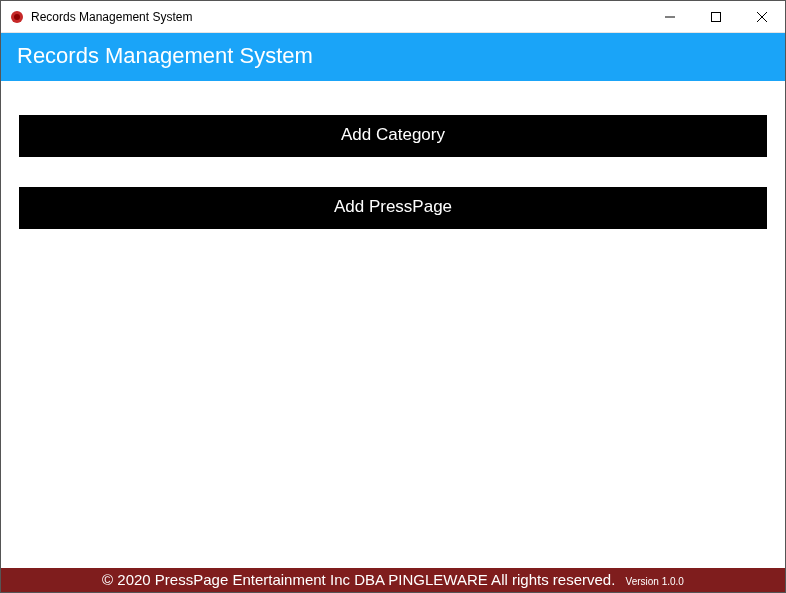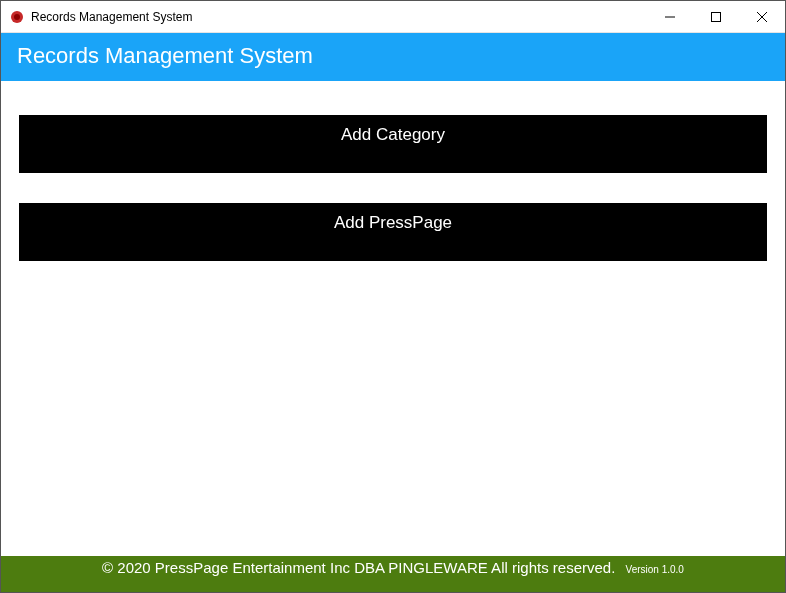--- a/index.html
+++ b/index.html
@@ -81,31 +81,31 @@
     .status-text {
       font-size: 17px;
       color: #222;
     }
     .big-button {
       width: 100%;
       background: #000;
       color: #fff;
       border: none;
       font-size: 17px;
-      padding: 10px 0 28px 0;
+      padding: 10px 0 12px 0;
       margin-bottom: 30px;
       cursor: pointer;
       font-family: inherit;
     }
     
     .footer {
-      background: #4d7c0f;
+      background: #7f1d1d;
       color: #fff;
       text-align: center;
-      padding: 3px 0 16px 0;
+      padding: 3px 0 4px 0;
       font-size: 15px;
     }
     .footer-version {
       font-size: 10px;
       margin-left: 6px;
       vertical-align: baseline;
     }
   </style>
 </head>
 <body>

